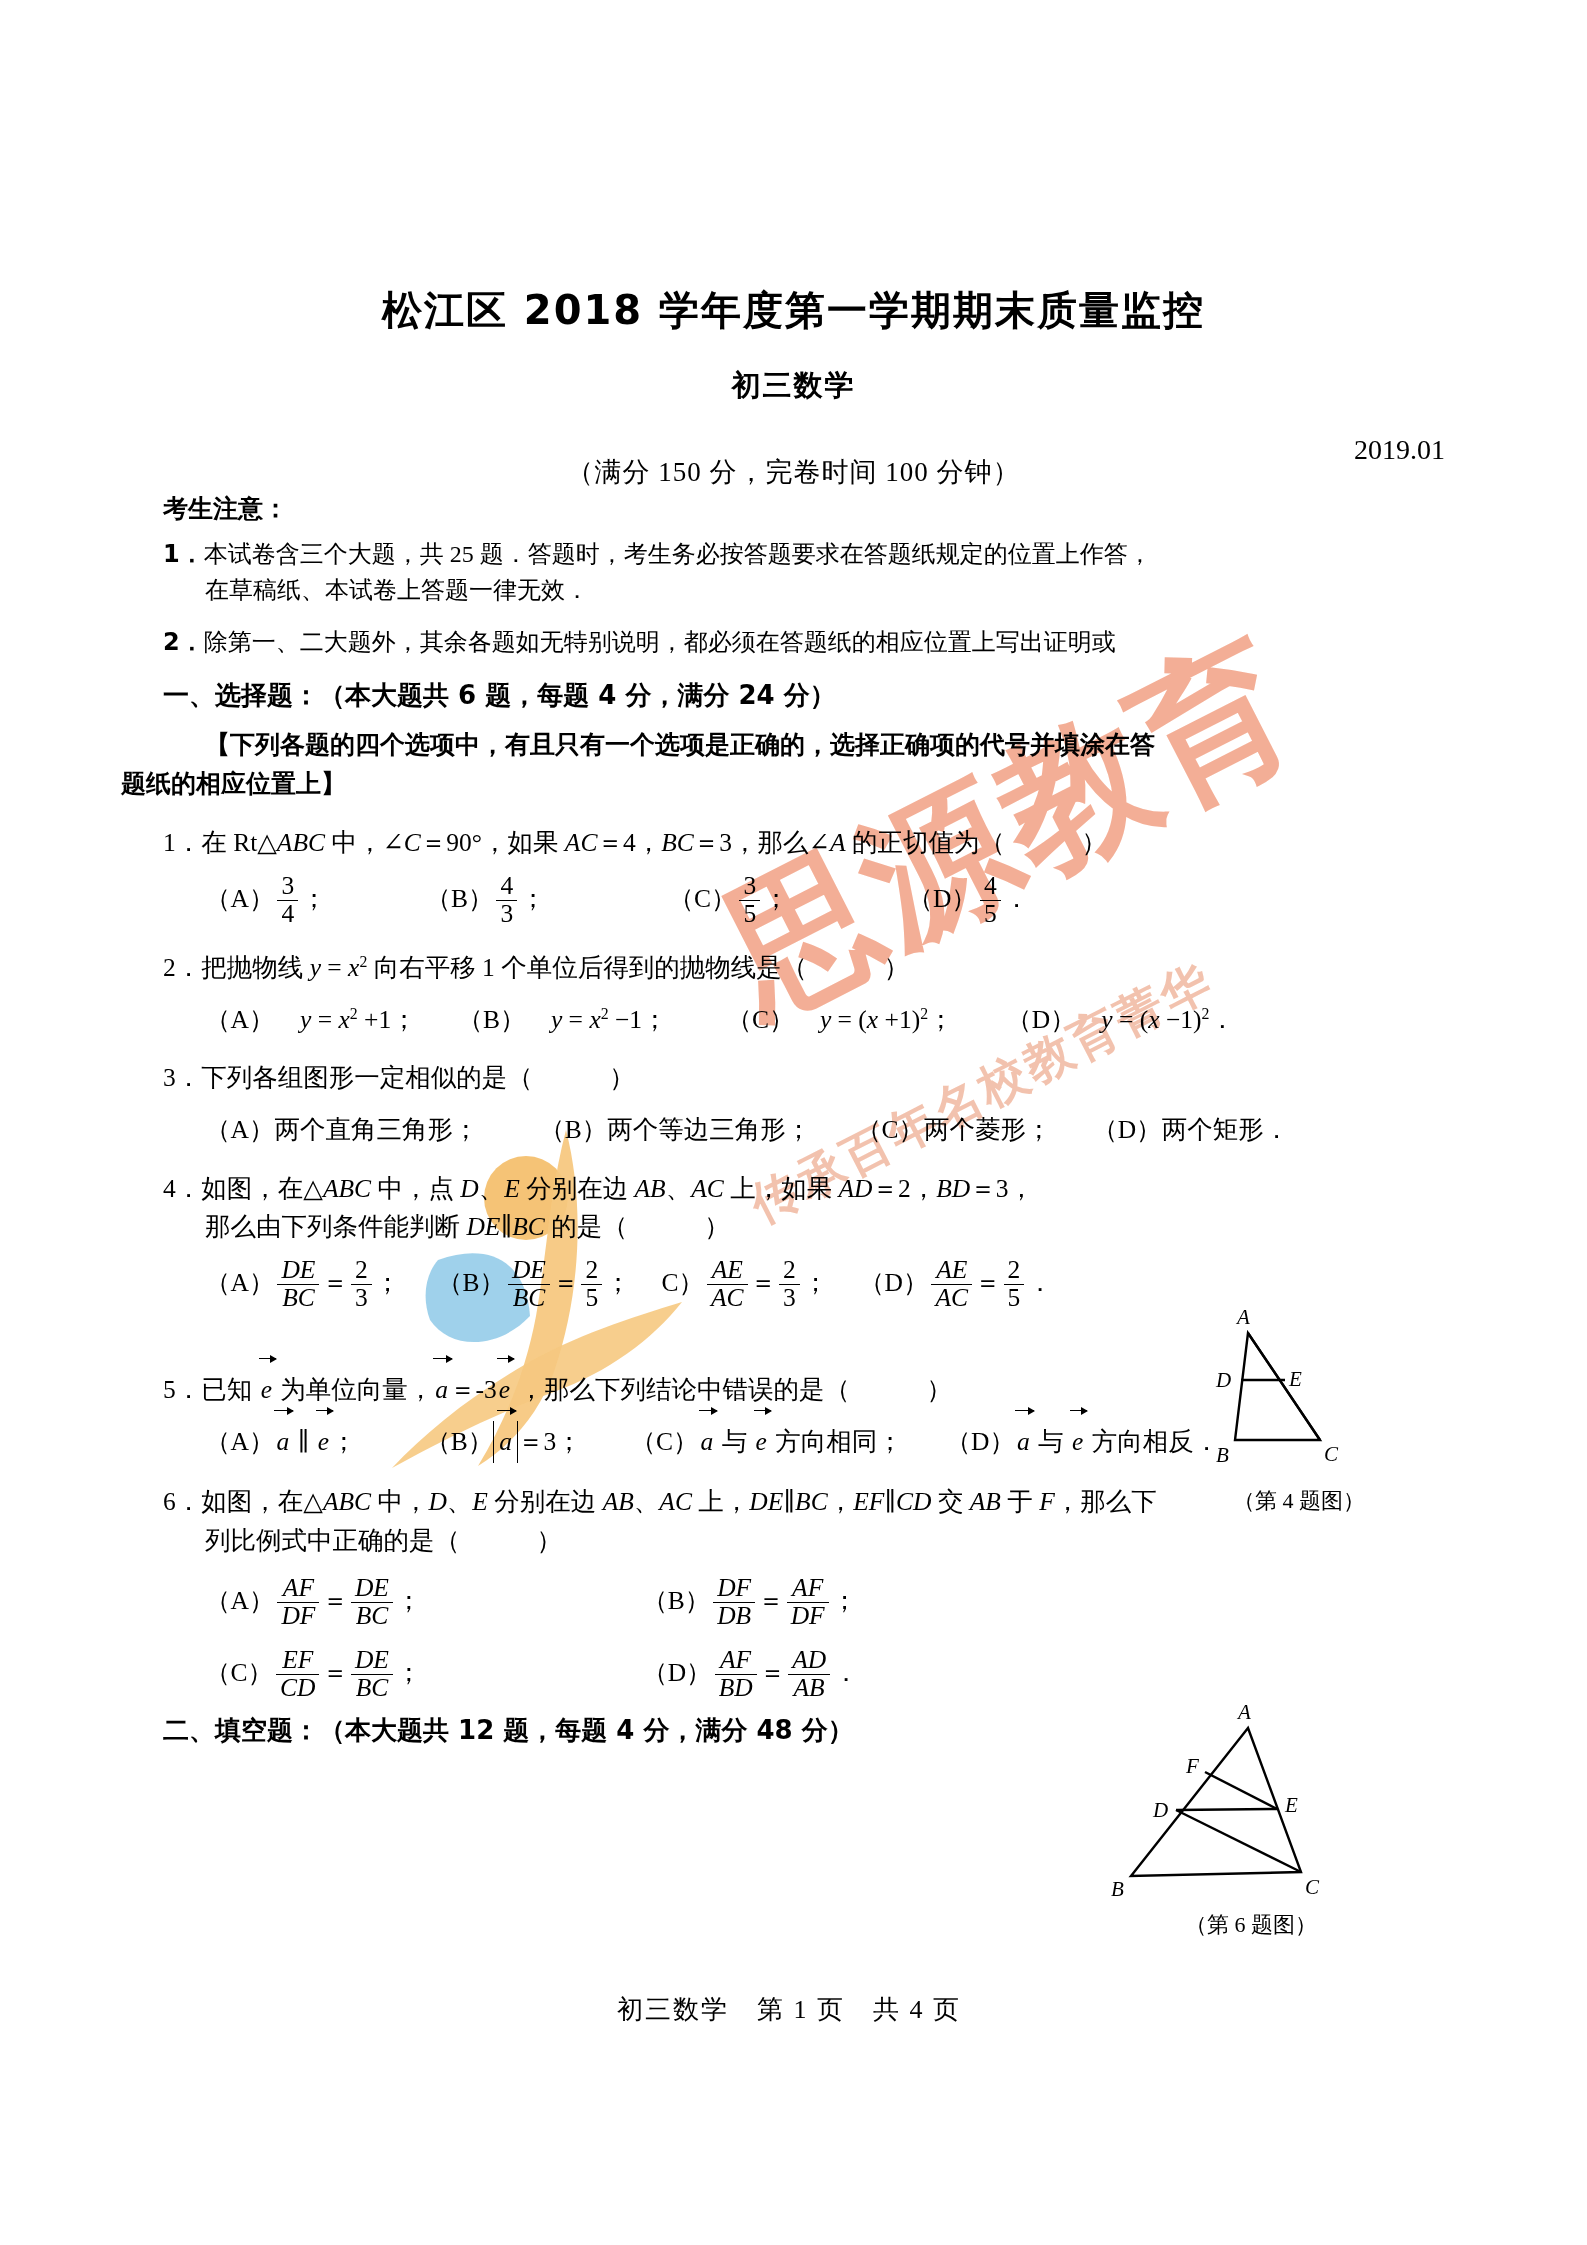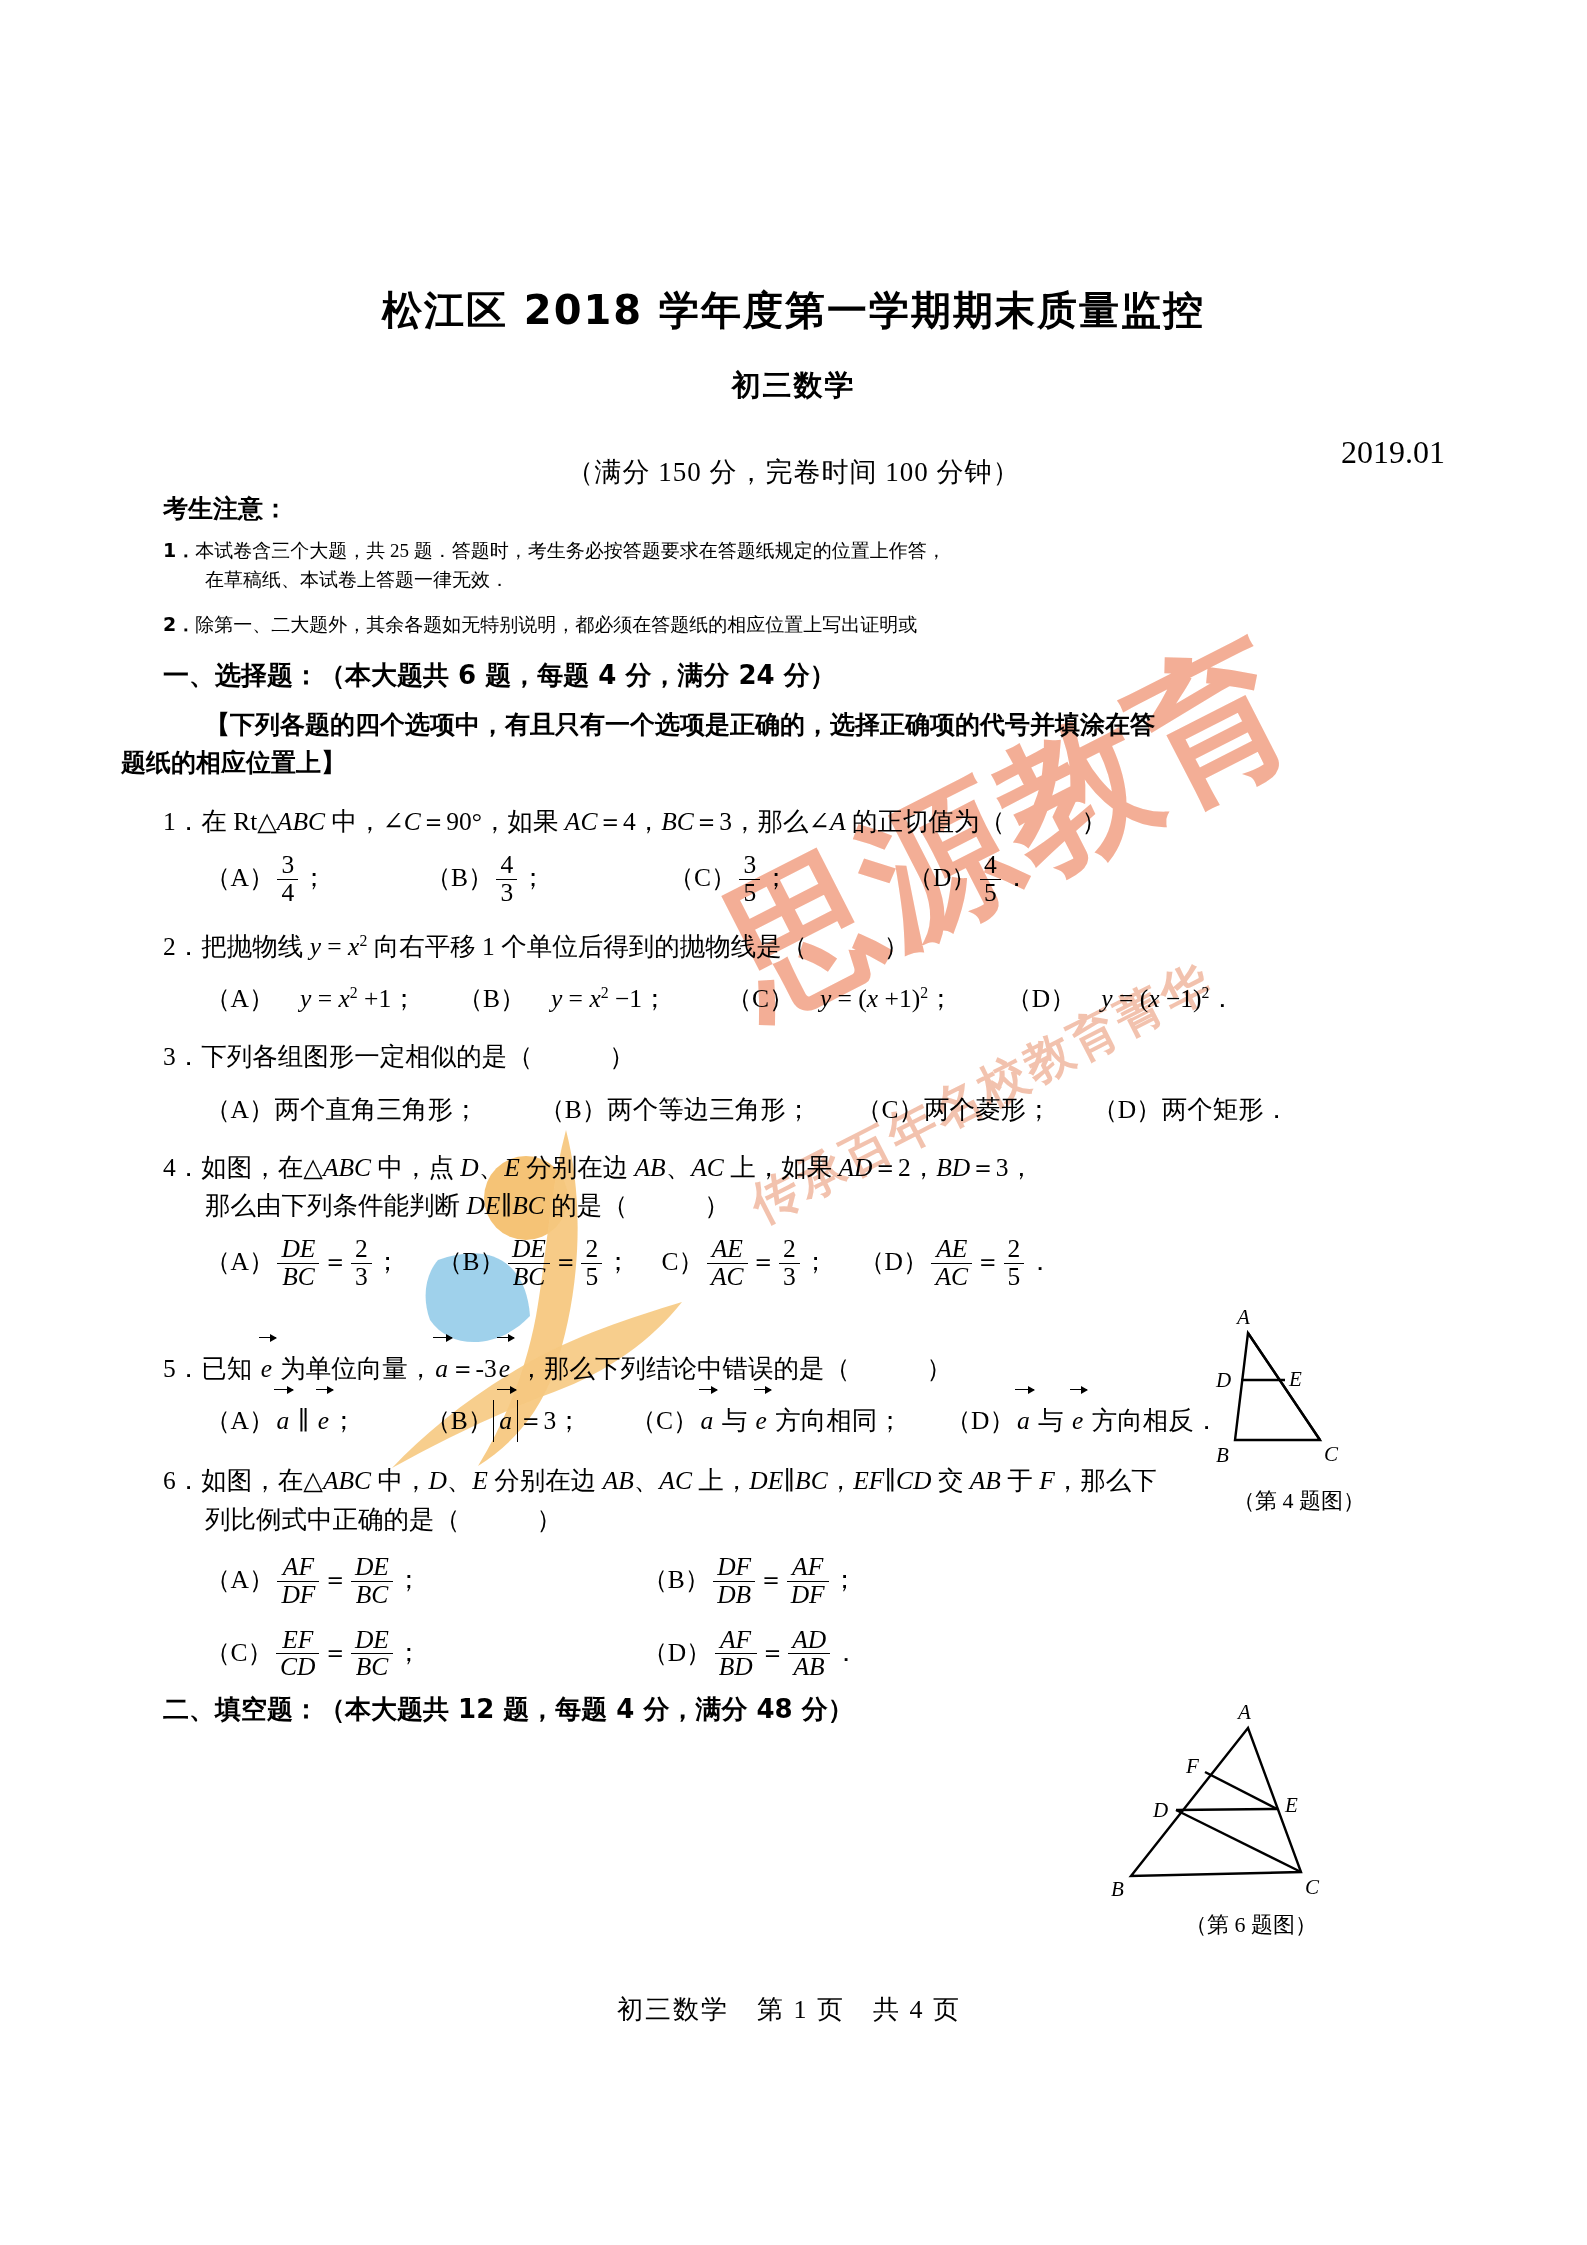--- a/index.html
+++ b/index.html
@@ -105,40 +105,40 @@
   .subline .center {
     text-align: center;
     font-size: 27px;
     letter-spacing: 1px;
     margin-top: 20px;
   }
   .subline .date {
     position: absolute;
     right: 142px;
     top: 28px;
-    font-size: 32px;
+    font-size: 28px;
   }
 
   .body {
     margin: 0 142px 0 163px;
     font-size: 25.5px;
     line-height: 1.0;
   }
 
   .notice-head {
     font-family: "DejaVu Sans", sans-serif;
     font-weight: bold;
     font-size: 25px;
     margin-top: 26px;
   }
   .notice-item {
     margin-top: 15px;
     text-indent: 0;
     line-height: 1.52;
-    font-size: 19px;
+    font-size: 24px;
   }
   .notice-item .num { font-family: "DejaVu Sans", sans-serif; font-weight: bold; }
   .notice-item .ind { display:block; padding-left: 42px; }
 
   .sec-head {
     margin-top: 22px;
     font-family: "DejaVu Sans", sans-serif;
     font-weight: bold;
     font-size: 26px;
   }

